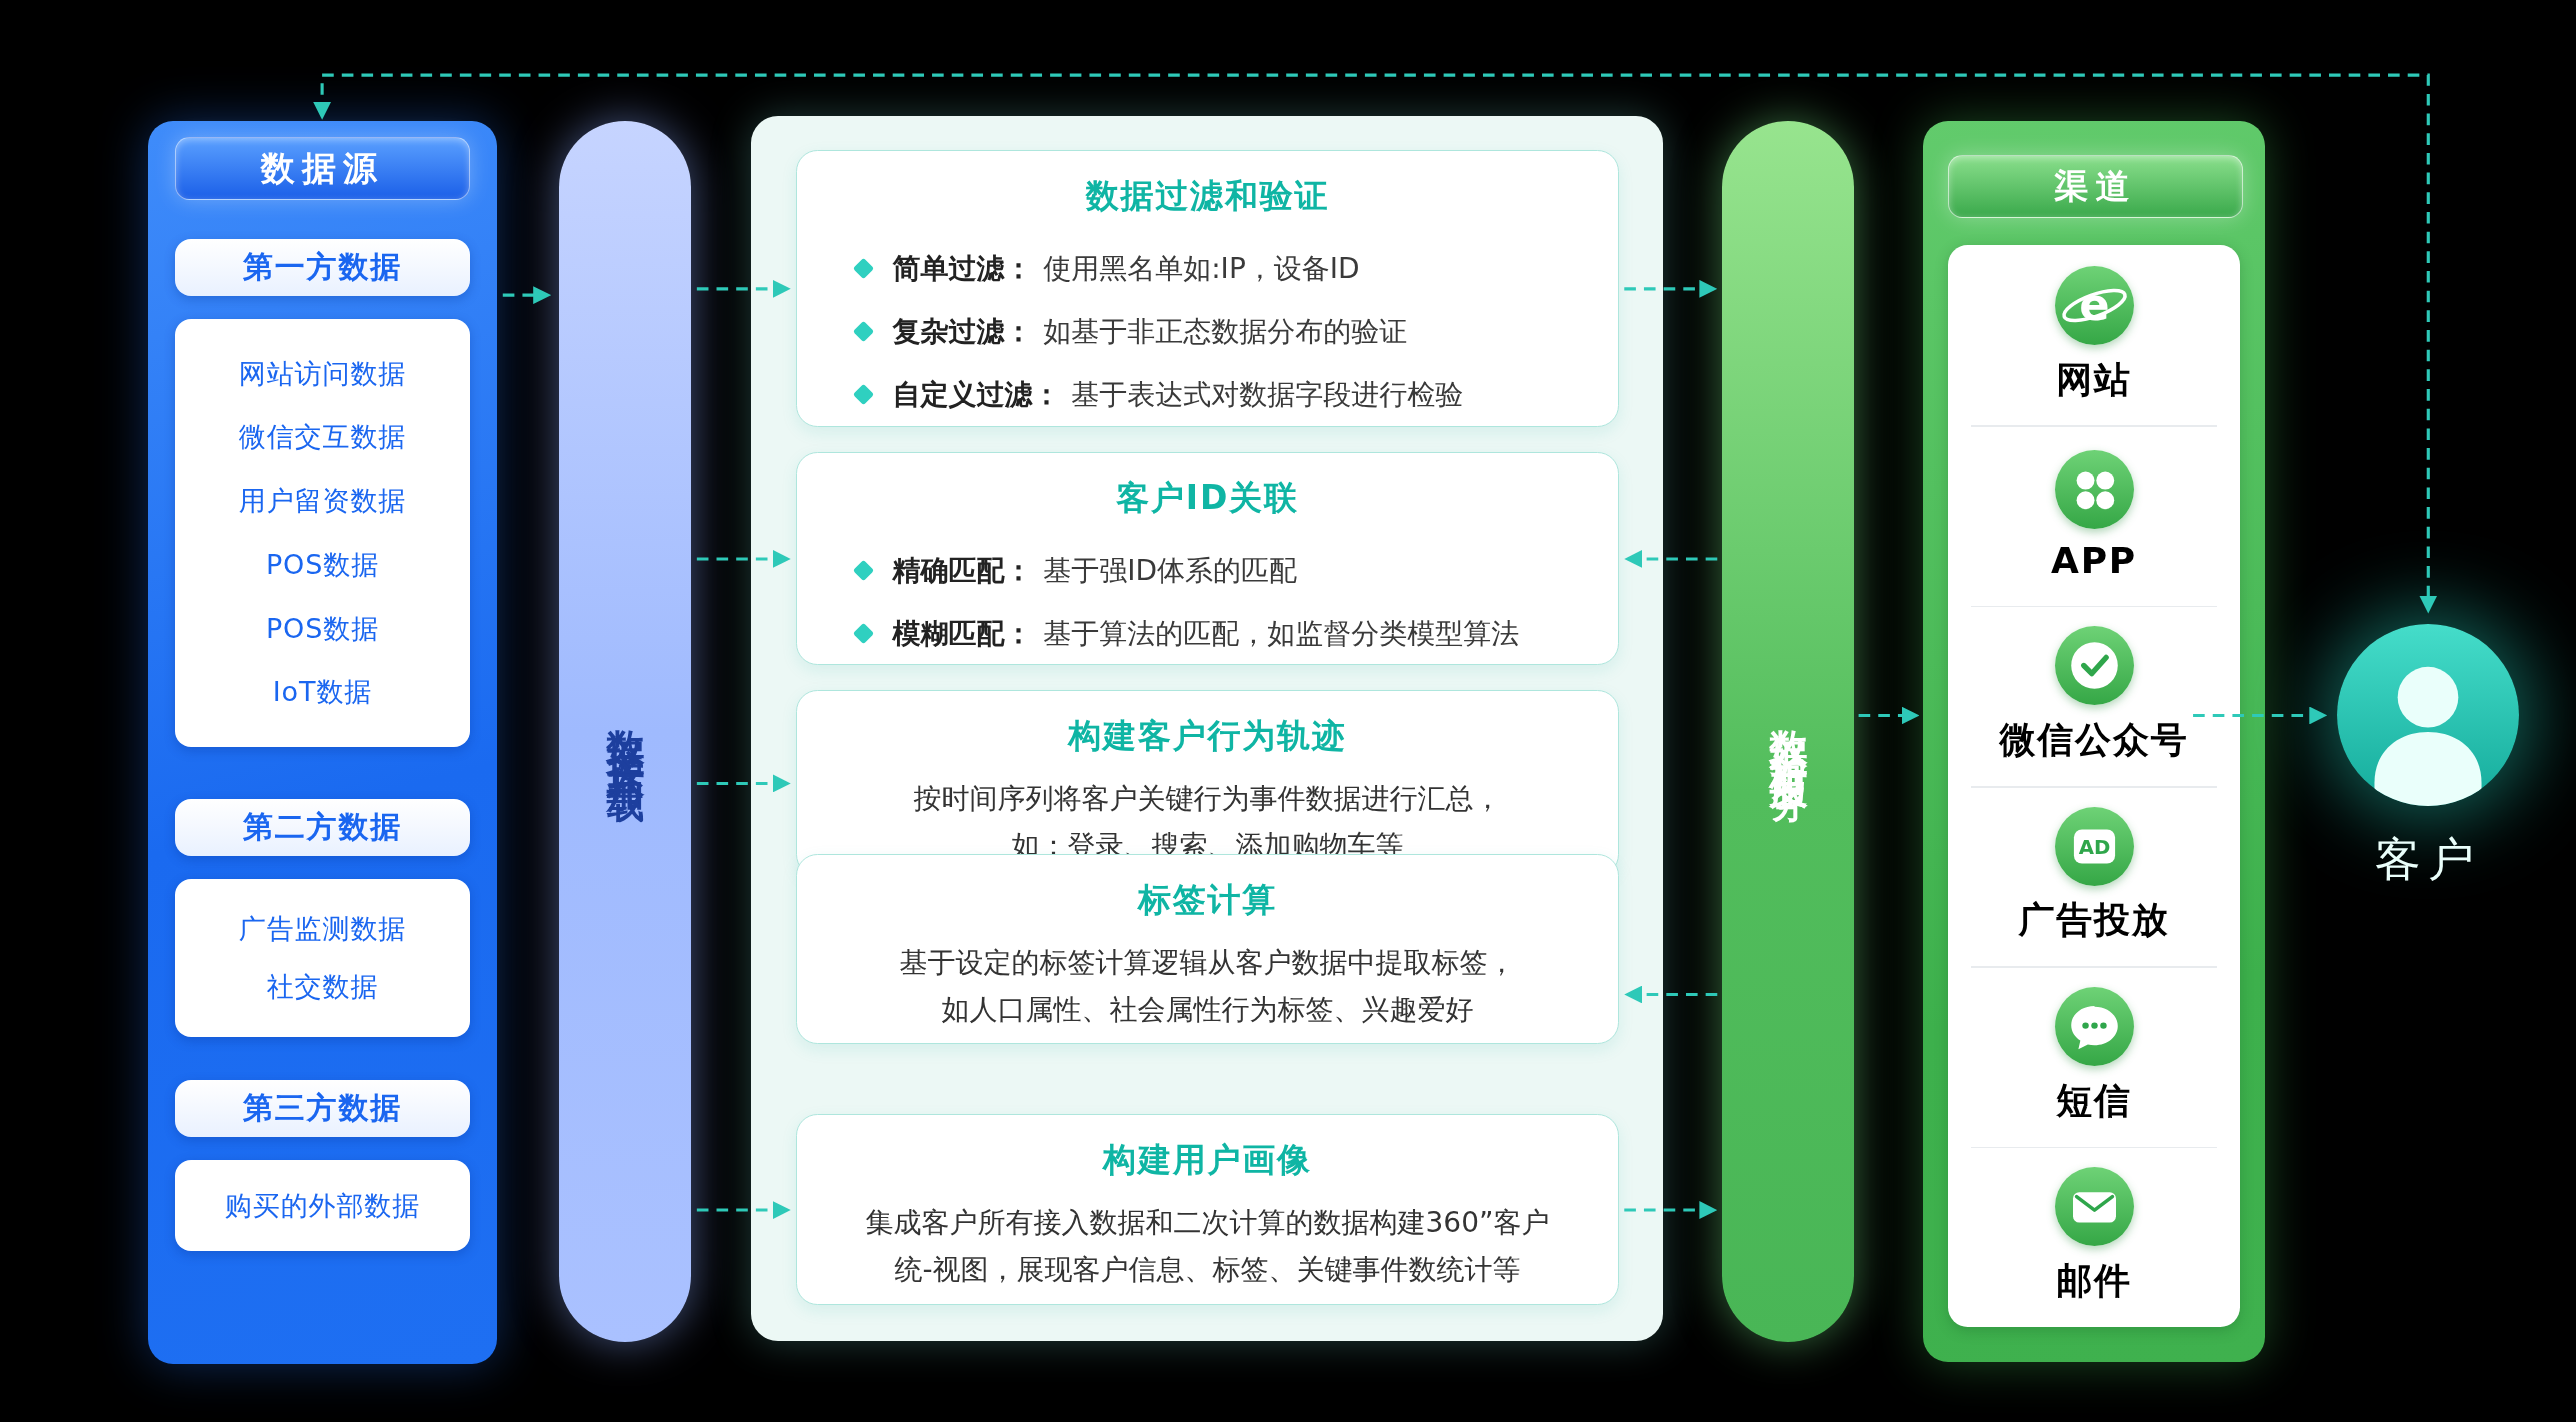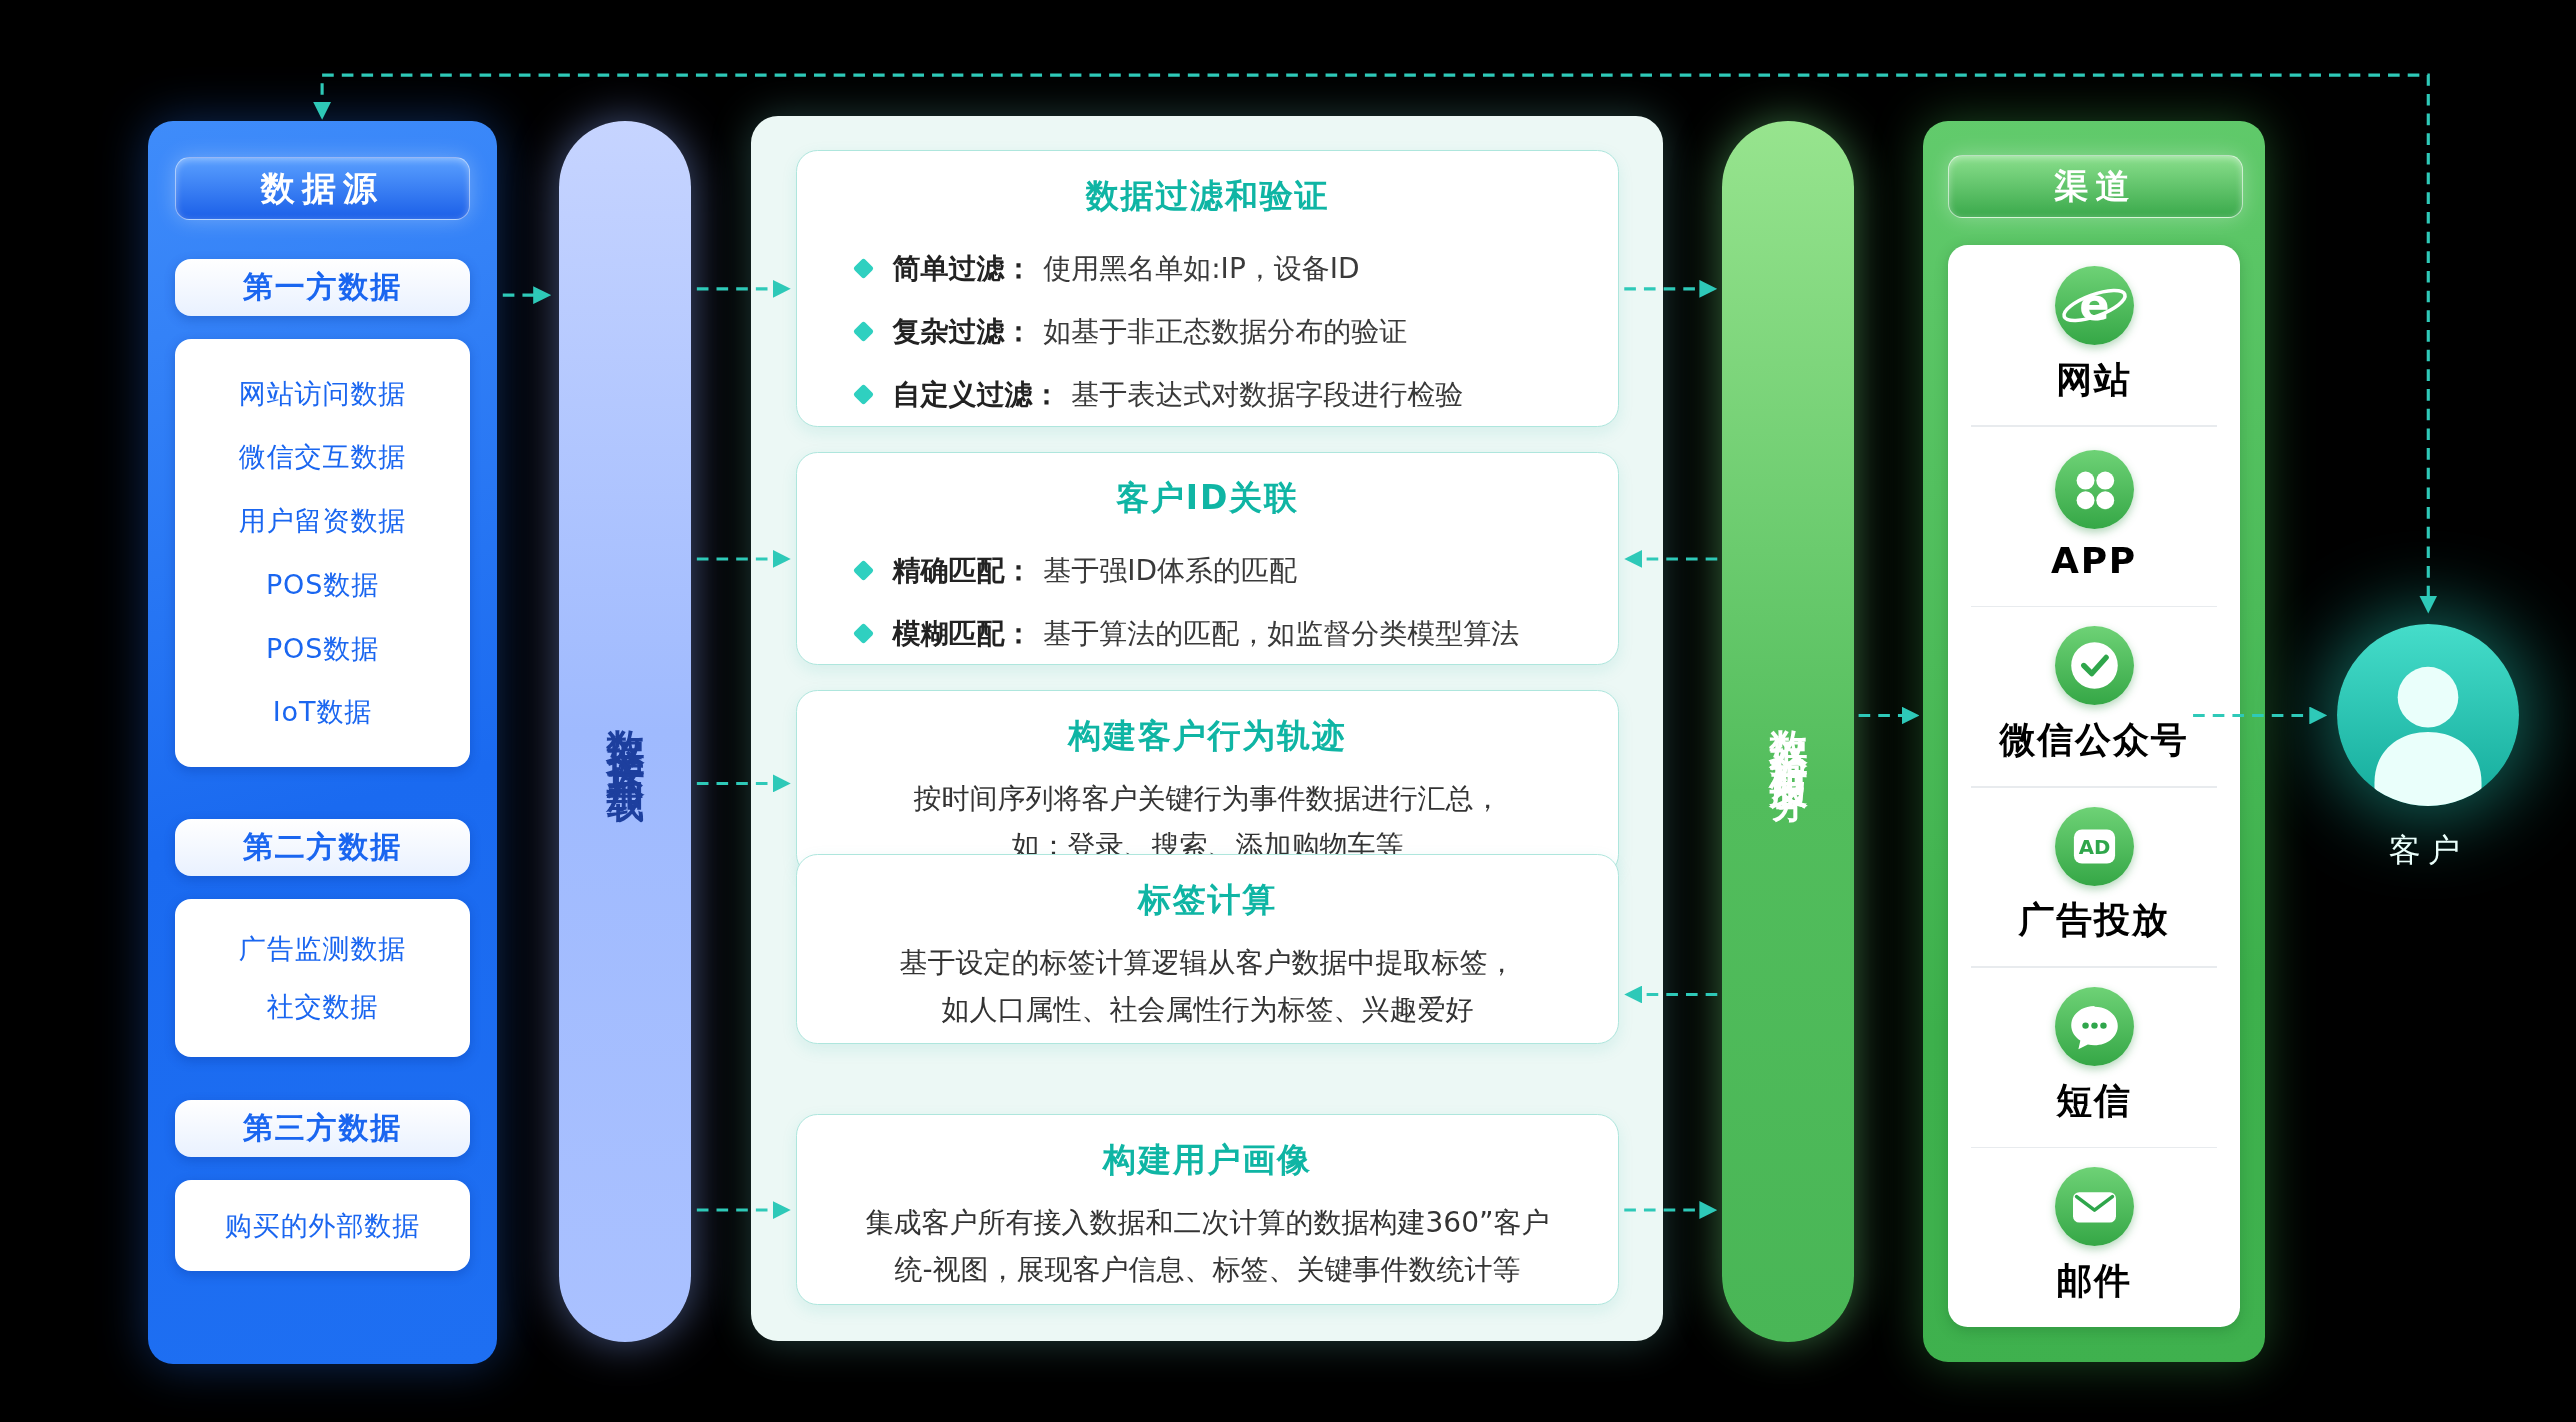--- a/index.html
+++ b/index.html
@@ -4,21 +4,21 @@
 <title>Diagram</title>
 <style>
   * { margin:0; padding:0; box-sizing:border-box; }
   html, body { background:#000; }
   body { font-family:"DejaVu Sans","Liberation Sans",sans-serif; }
   #canvas { position:relative; width:2576px; height:1422px; background:#000; overflow:hidden; }
 
   
   .src-panel { position:absolute; left:148px; top:121px; width:349px; height:1243px;
     background:linear-gradient(165deg,#3f8cfa 0%,#1a6af0 55%,#1e6ff2 100%);
-    border-radius:25px; box-shadow:0 0 49px rgba(40,120,255,.35); padding:36px 27px; }
+    border-radius:25px; box-shadow:0 0 49px rgba(40,120,255,.35); padding:16px 27px; }
   .panel-title-pill { margin:0 auto; width:295px; height:63px; border-radius:14.3px;
     background:linear-gradient(180deg,#5aa0ff,#1b5fe8);
     border:1.8px solid rgba(255,255,255,.55);
     box-shadow:0 0 21.5px rgba(255,255,255,.28), inset 0 1.8px 7.2px rgba(255,255,255,.35);
     display:flex; align-items:center; justify-content:center;
     color:#fff; font-size:34px; font-weight:bold; letter-spacing:7.2px; }
   .group-pill { margin:0 auto; width:295px; height:57px; border-radius:16px;
     background:linear-gradient(180deg,#ffffff,#e9f1ff);
     display:flex; align-items:center; justify-content:center;
     color:#1a66f0; font-size:30px; font-weight:bold; letter-spacing:1.8px;
@@ -72,21 +72,21 @@
     display:flex; align-items:center; justify-content:center; }
   .cicon svg { width:77px; height:77px; display:block; }
   .clabel { color:#000000; font-size:36px; font-weight:700; letter-spacing:1.8px; }
 
   
   .customer { position:absolute; left:2337px; top:624px; width:182px; text-align:center; }
   .customer-circle { width:182px; height:182px; border-radius:50%; overflow:hidden;
     background:linear-gradient(180deg,#45ddca 0%,#14ab9b 100%);
     box-shadow:0 0 76px 14.3px rgba(40,215,195,.45); }
   .customer-circle svg { width:182px; height:182px; display:block; }
-  .customer-label { margin-top:23px; color:#eafffb; font-size:32px; letter-spacing:7.2px; }
+  .customer-label { margin-top:23px; color:#eafffb; font-size:46px; letter-spacing:7.2px; }
 
   
   #arrows { position:absolute; left:0; top:0; z-index:10; pointer-events:none; }
 </style>
 </head>
 <body>
 
 <div id="canvas">
 
   <section class="src-panel">

